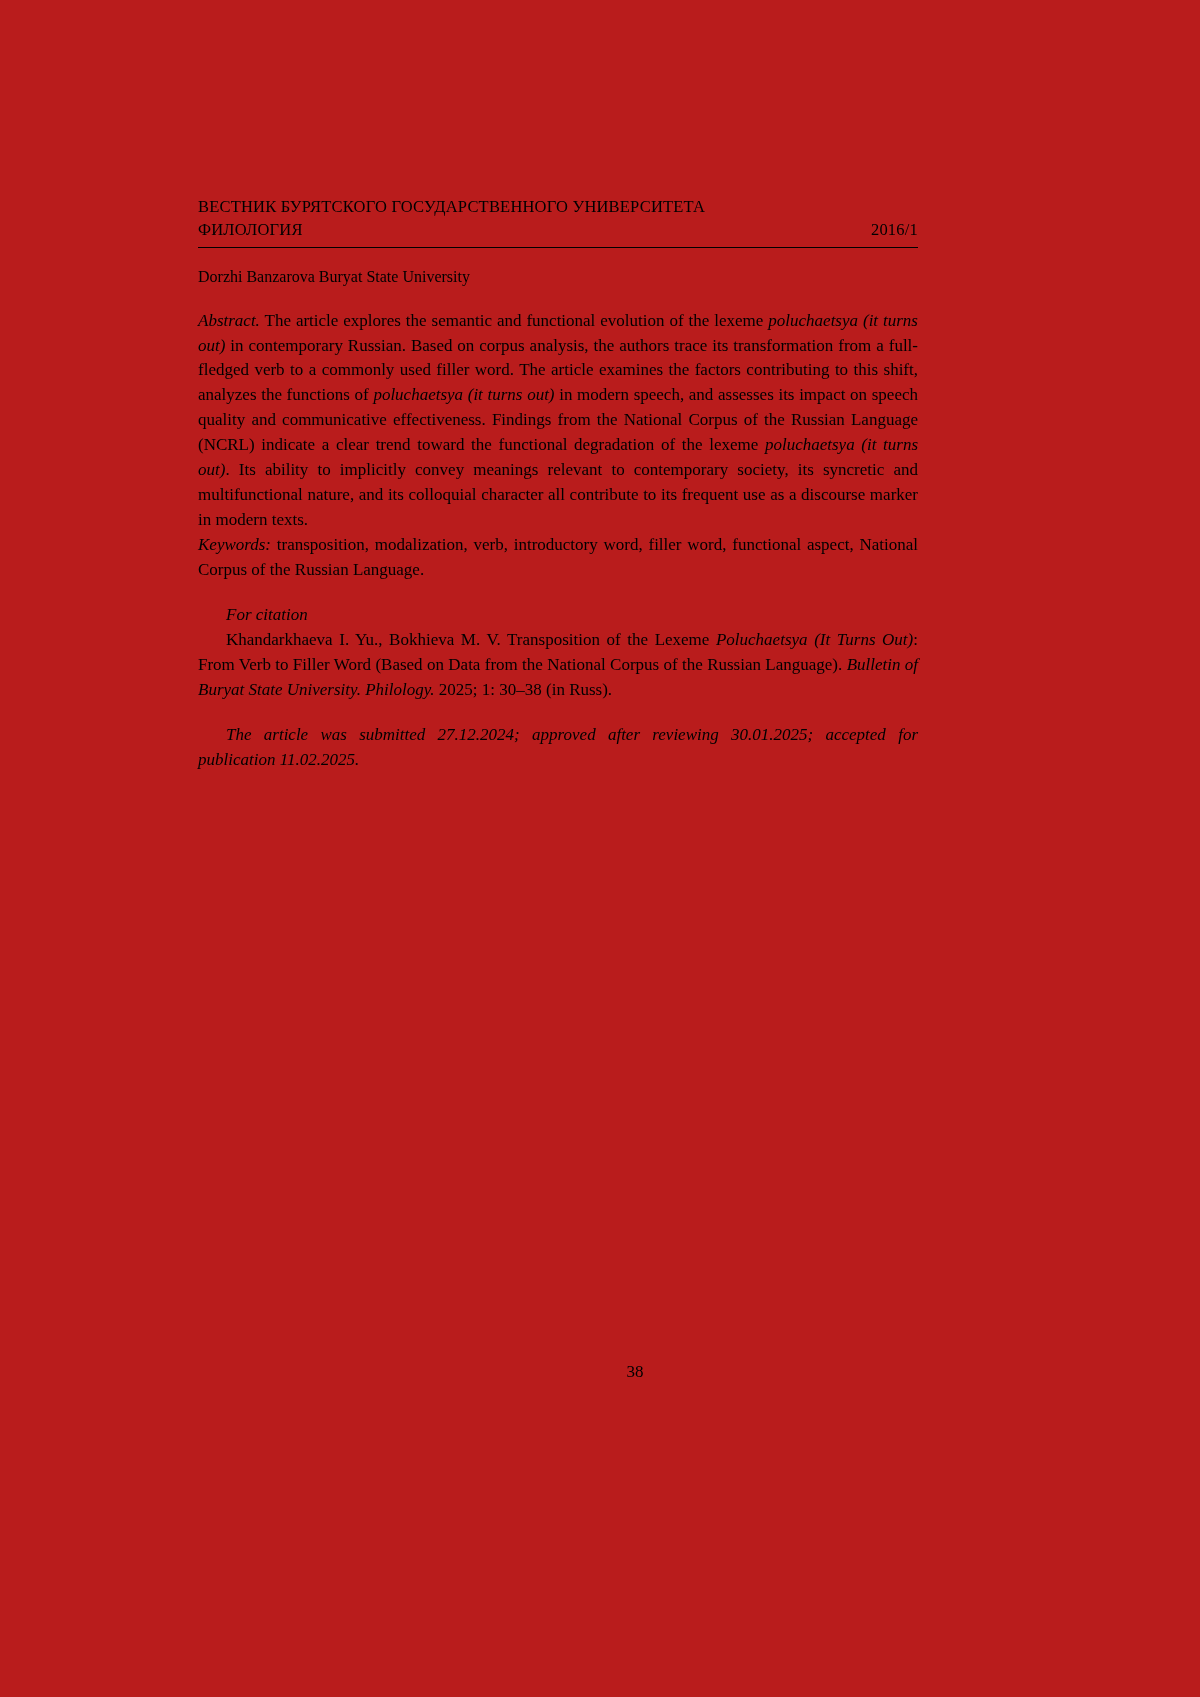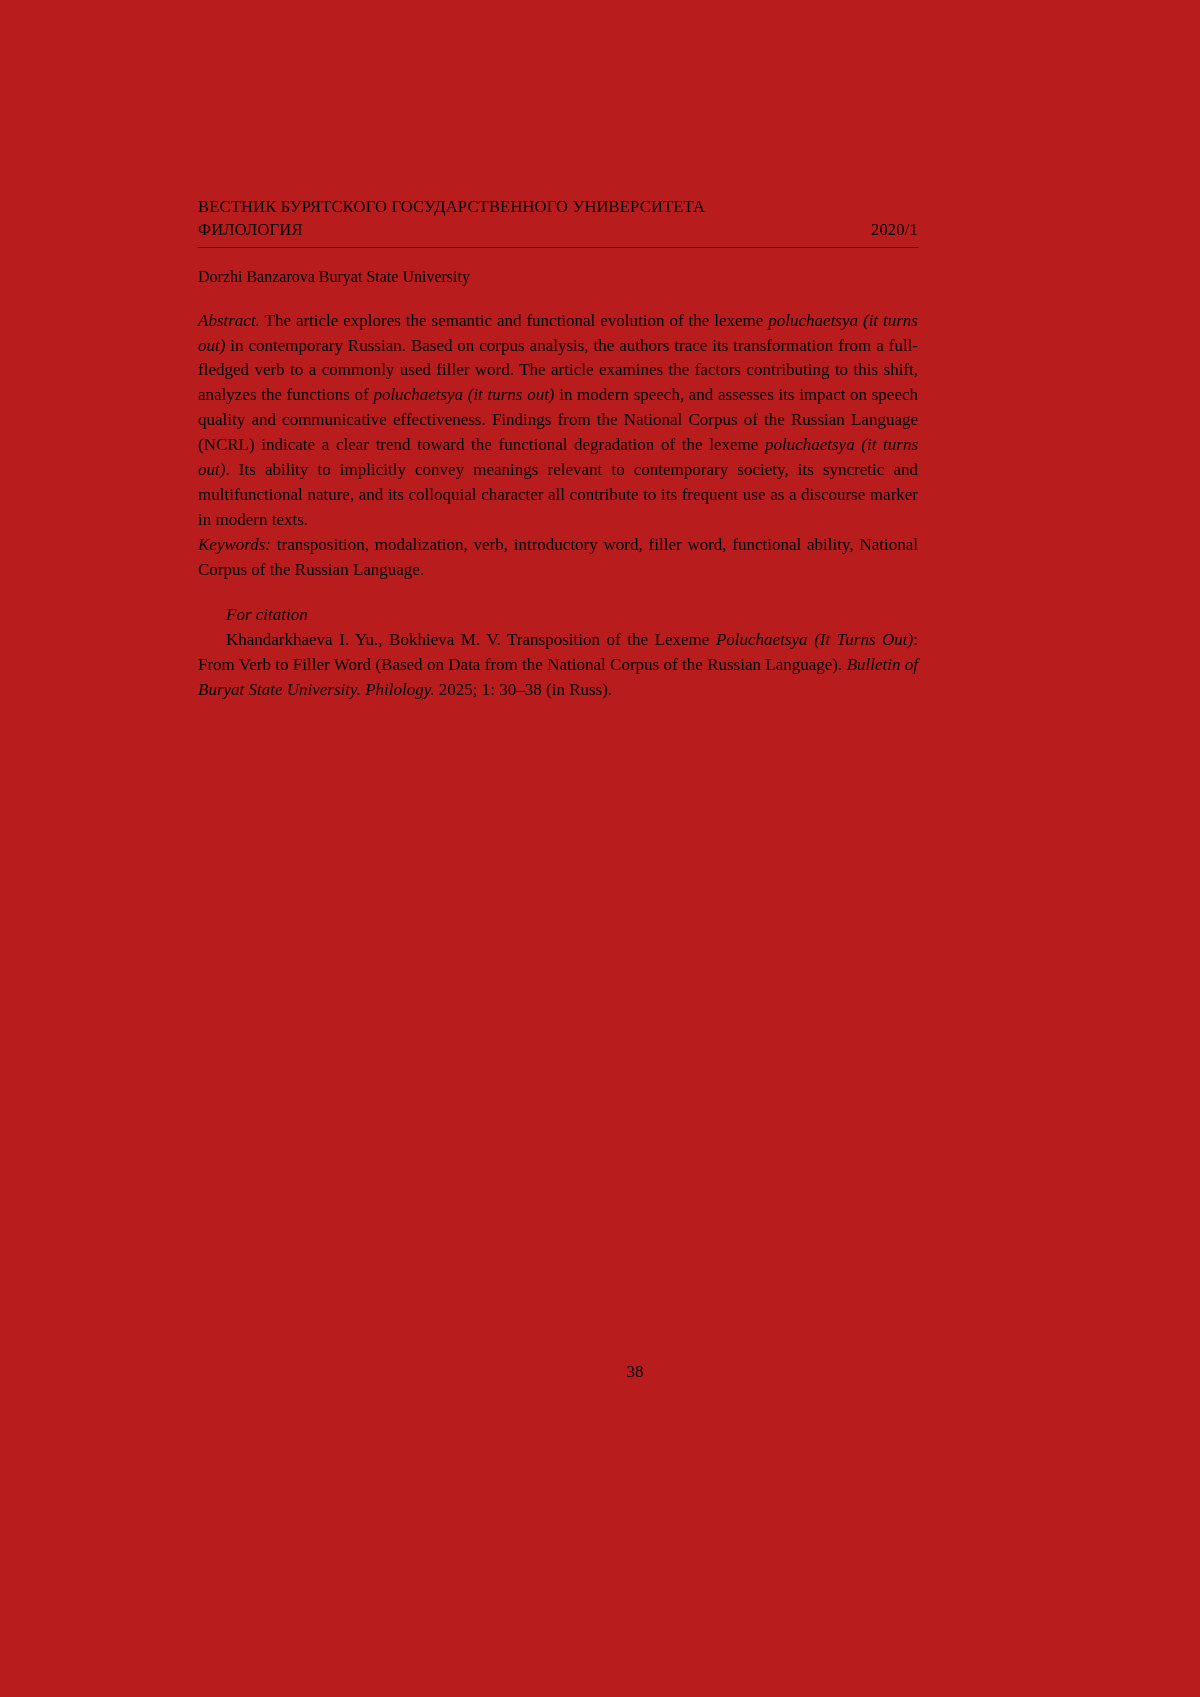--- a/index.html
+++ b/index.html
@@ -102,40 +102,41 @@
 <body>
 
 <div class="page">
 
   <div class="content">
 
     <div class="running-head">
       <span class="rh-line1">ВЕСТНИК БУРЯТСКОГО ГОСУДАРСТВЕННОГО УНИВЕРСИТЕТА</span>
       <span class="rh-line2row">
         <span>ФИЛОЛОГИЯ</span>
-        <span>2020/1</span>
+        <span>2016/1</span>
       </span>
     </div>
 
     <div class="rule"></div>
 
     <div class="affil">
       <div>Dorzhi Banzarova Buryat State University</div>
     </div>
 
     <p class="just abstract"><i>Abstract.</i><span> The article explores the semantic and functional evolution of the lexeme </span><i>poluchaetsya (it turns out)</i><span> in contemporary Russian. Based on corpus analysis, the authors trace its transformation from a full-fledged verb to a commonly used filler word. The article examines the factors contributing to this shift, analyzes the functions of </span><i>poluchaetsya (it turns out)</i><span> in modern speech, and assesses its impact on speech quality and communicative effectiveness. Findings from the National Corpus of the Russian Language (NCRL) indicate a clear trend toward the functional degradation of the lexeme </span><i>poluchaetsya (it turns out)</i><span>. Its ability to implicitly convey meanings relevant to contemporary society, its syncretic and multifunctional nature, and its colloquial character all contribute to its frequent use as a discourse marker in modern texts.</span></p>
 
-    <p class="just keywords"><i>Keywords:</i><span> transposition, modalization, verb, introductory word, filler word, functional ability, National Corpus of the Russian Language.</span></p>
+    <p class="just keywords"><i>Keywords:</i><span> transposition, modalization, verb, introductory word, filler word, functional aspect, National Corpus of the Russian Language.</span></p>
 
     <div class="block-gap"></div>
 
     <p class="for-citation-head">For citation</p>
 
     <p class="just citation"><span>Khandarkhaeva I. Yu., Bokhieva M. V. Transposition of the Lexeme </span><i>Poluchaetsya (It Turns Out)</i><span>: From Verb to Filler Word (Based on Data from the National Corpus of the Russian Language). </span><i>Bulletin of Buryat State University. Philology.</i><span> 2025; 1: 30–38 (in Russ).</span></p>
 
     <div class="block-gap"></div>
 
+    <p class="just submitted">The article was submitted 27.12.2024; approved after reviewing 30.01.2025; accepted for publication 11.02.2025.</p>
 
   </div>
 
   <div class="page-number">38</div>
 
 </div>
 
 </body></html>

